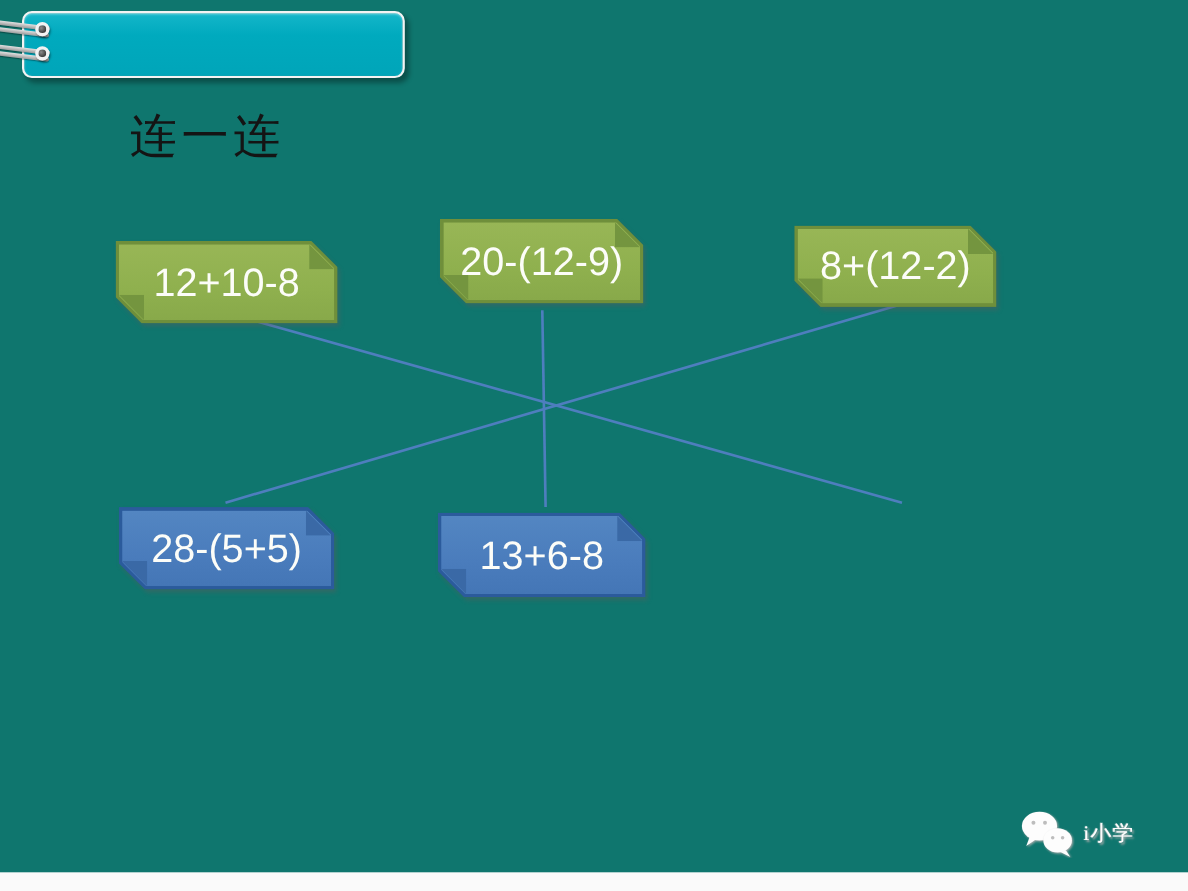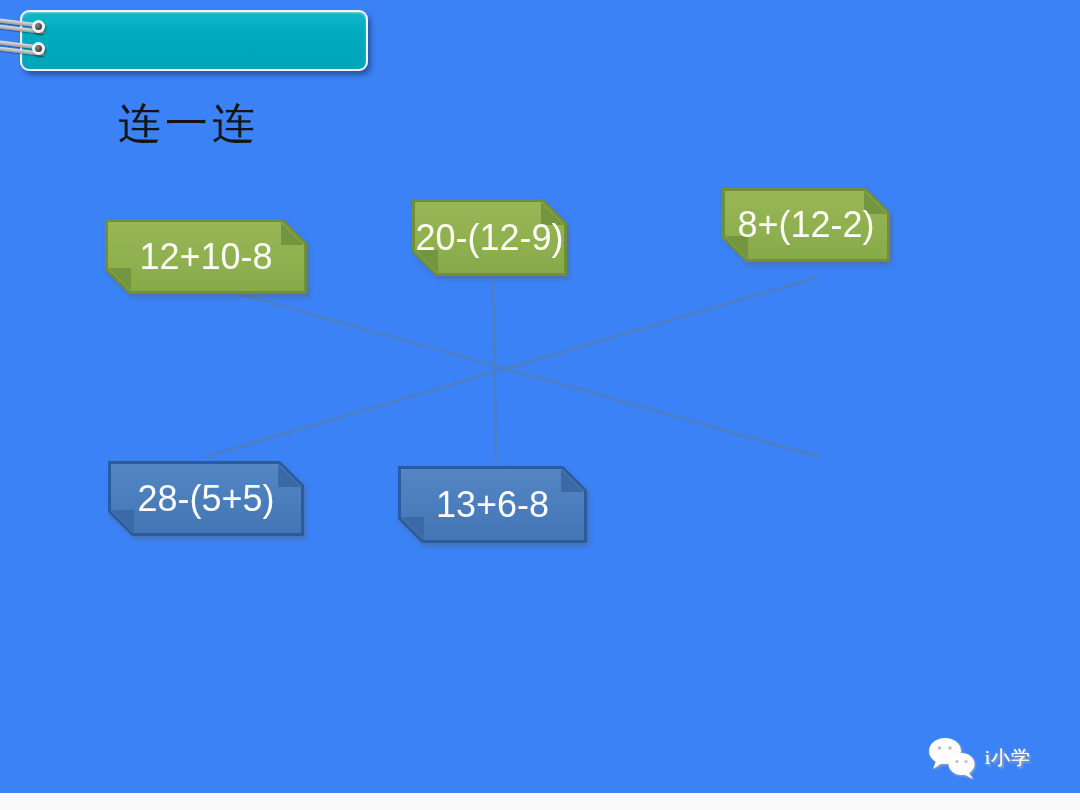--- a/index.html
+++ b/index.html
@@ -1,19 +1,19 @@
 <!DOCTYPE html>
 <html><head>
 <meta charset="utf-8">
 <style>
   * { margin:0; padding:0; box-sizing:border-box; }
   body { background:#d8d8d8; font-family:"Liberation Sans", sans-serif; }
   .slide {
     position:relative; width:1080px; height:810px;
-    background:#3b82f6; overflow:hidden;
+    background:#0f766e; overflow:hidden;
   }
 
   
   .banner {
     position:absolute; left:20px; top:10px; width:348px; height:61px;
     background:linear-gradient(180deg,#14B6C9 0%, #00AABE 35%, #00A5B9 100%);
     border:2px solid #F3F3F3; border-radius:9px;
     box-shadow:3px 4px 5px rgba(0,0,0,.33), inset 0 1px 2px rgba(255,255,255,.45);
     z-index:1;
   }
@@ -60,22 +60,22 @@
   .fold { position:absolute; width:23px; height:23px; }
   .fold.tr { top:3px; right:3px; clip-path:polygon(0 0, 100% 100%, 0 100%); }
   .fold.bl { bottom:3px; left:3px; clip-path:polygon(0 0, 100% 100%, 100% 0); }
   .card.green .fold { background:#74953F; }
   .card.blue  .fold { background:#3A69A6; }
   .card .label {
     position:absolute; inset:0; display:flex; align-items:center; justify-content:center;
     color:#FCFDF8; font-size:36px; font-family:"Liberation Sans",sans-serif;
   }
   .card.c-t1 { left:105px; top:219px; width:202px; height:75px; }
-  .card.c-t2 { left:412px; top:199px; width:155px; height:77px;padding-left:29px; }
-  .card.c-t3 { left:722px; top:188px; width:168px; height:74px; }
+  .card.c-t2 { left:400px; top:199px; width:185px; height:77px;padding-left:29px; }
+  .card.c-t3 { left:722px; top:205px; width:184px; height:74px; }
   .card.c-b1 { left:108px; top:461px; width:196px; height:75px; }
   .card.c-b2 { left:398px; top:466px; width:189px; height:77px; }
   .card.c-b3 { left:720px; top:464px; width:195px; height:76px; }
 
   
   svg.lines { position:absolute; left:0; top:0; width:1080px; height:810px; z-index:0; }
 
   
   .watermark {
     position:absolute; left:928px; top:736px; display:flex; align-items:center; gap:7px;

